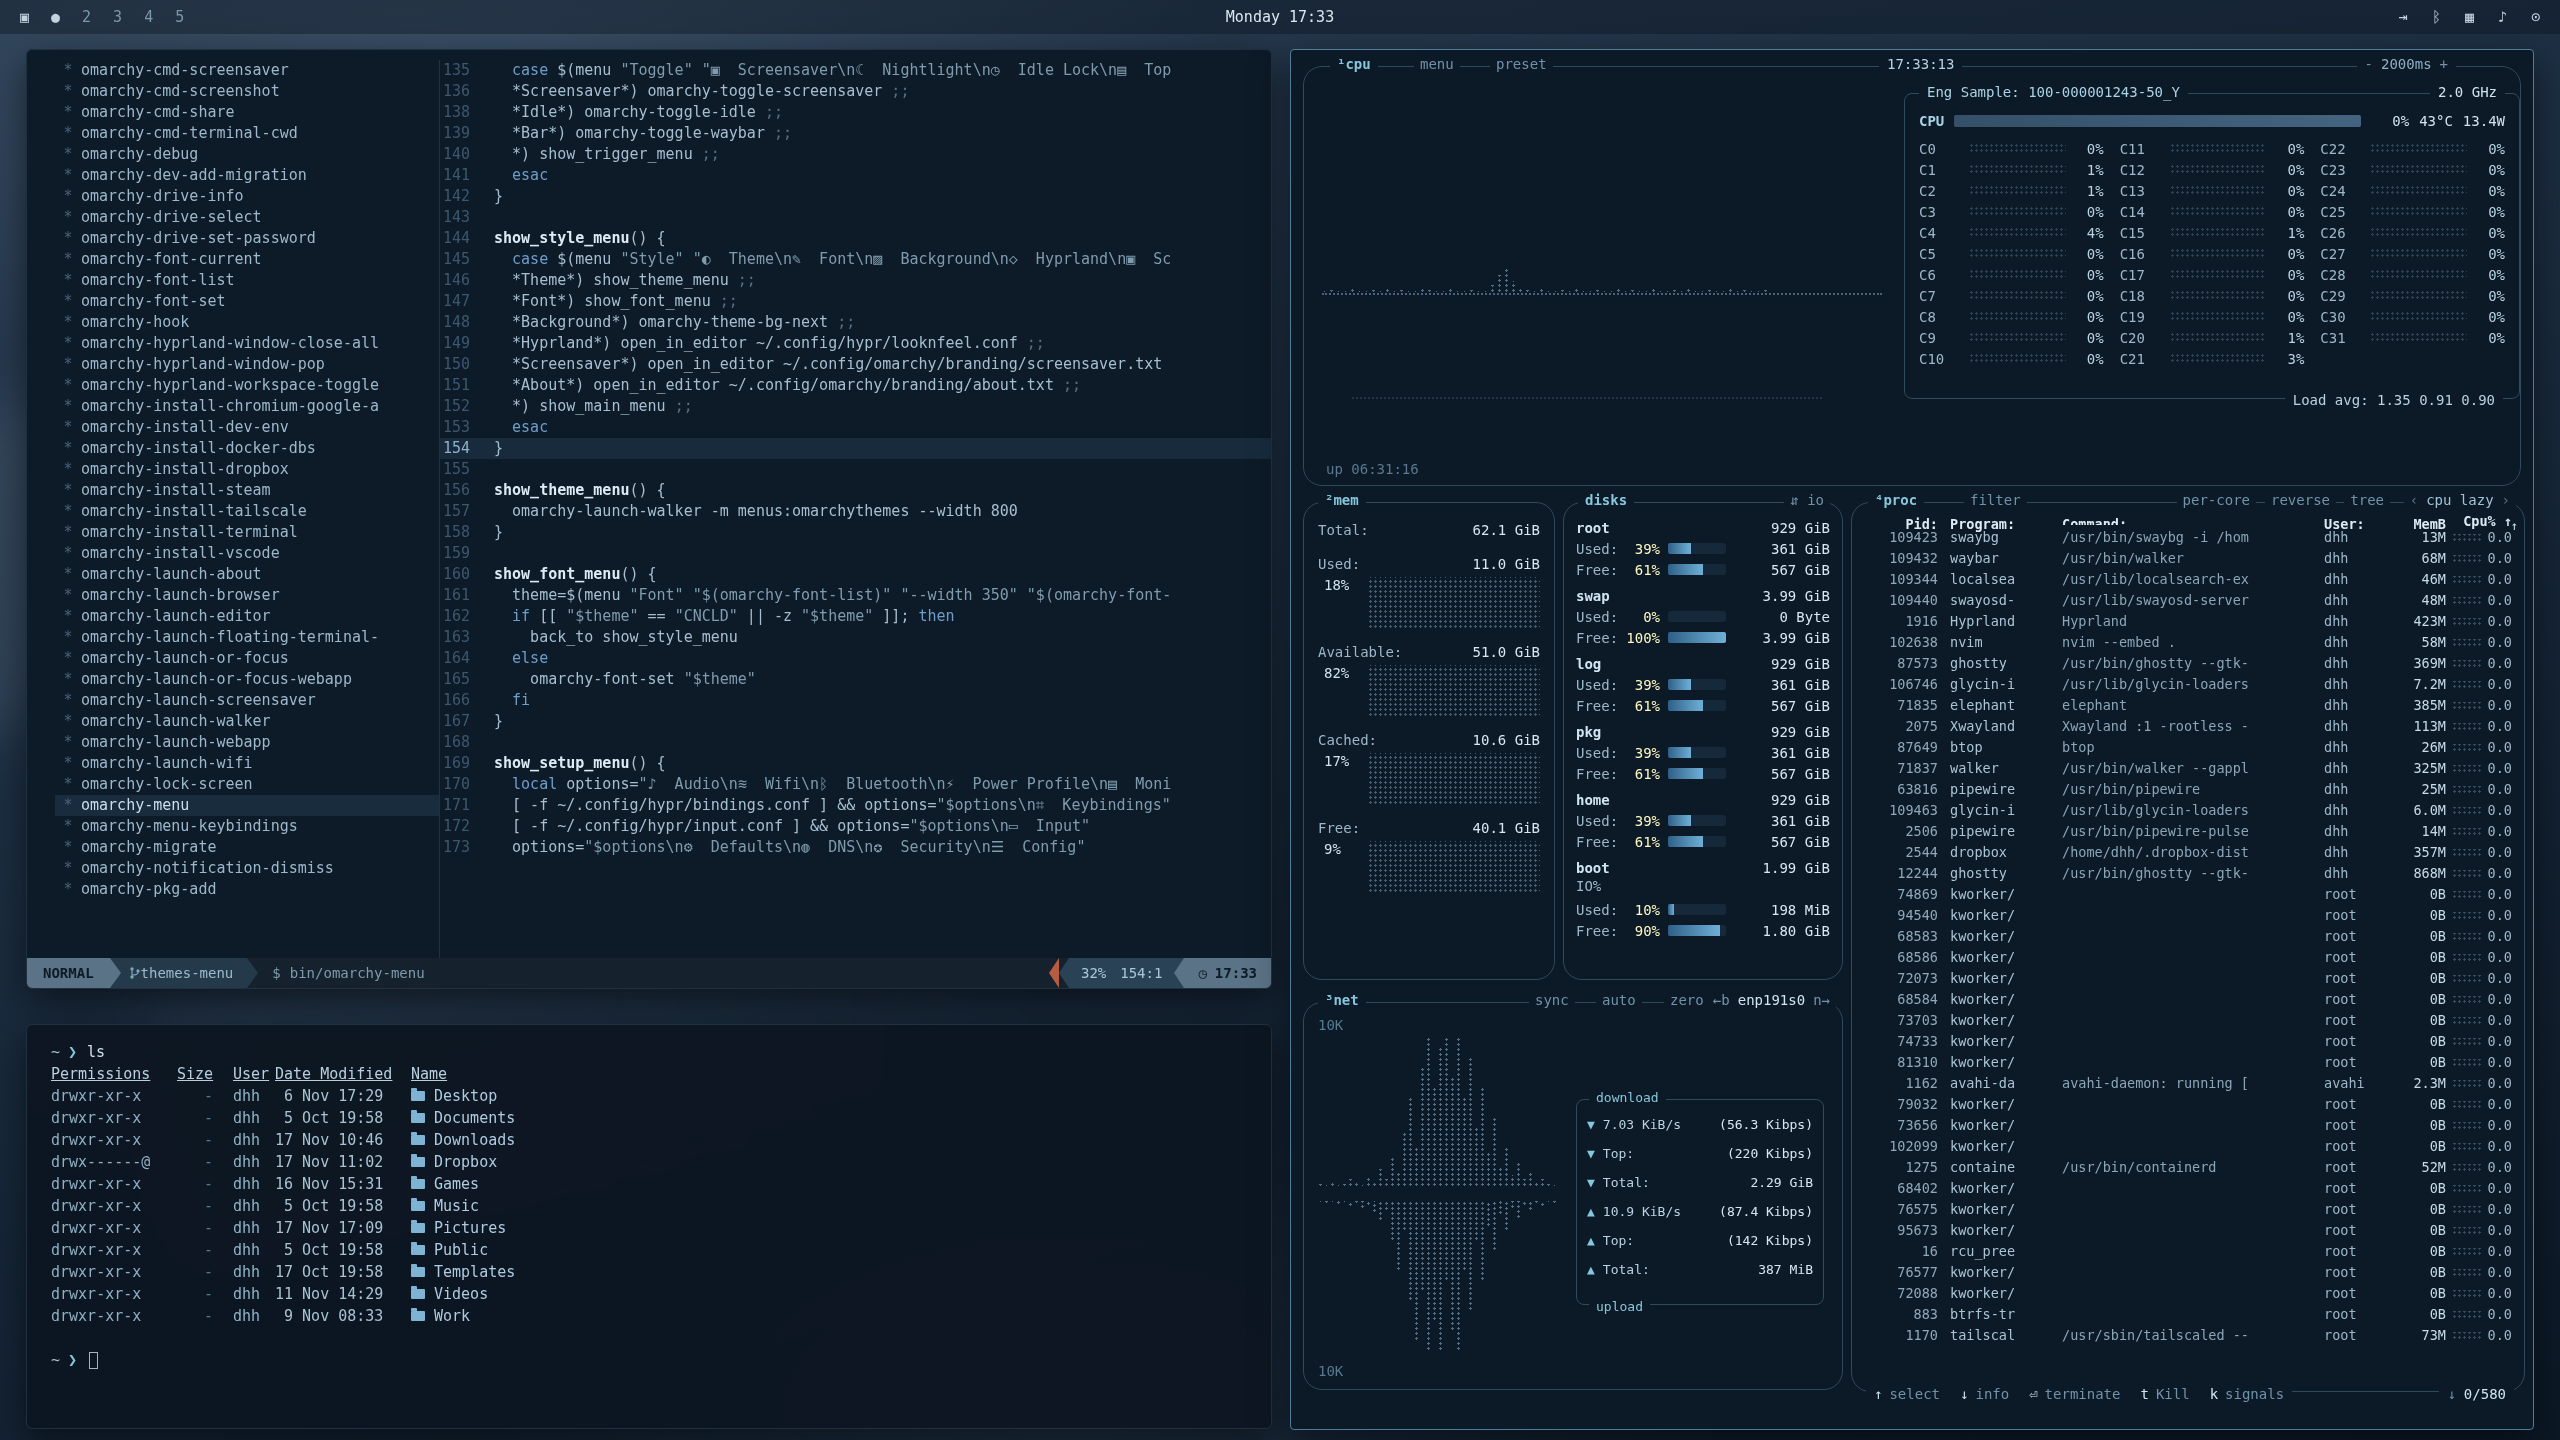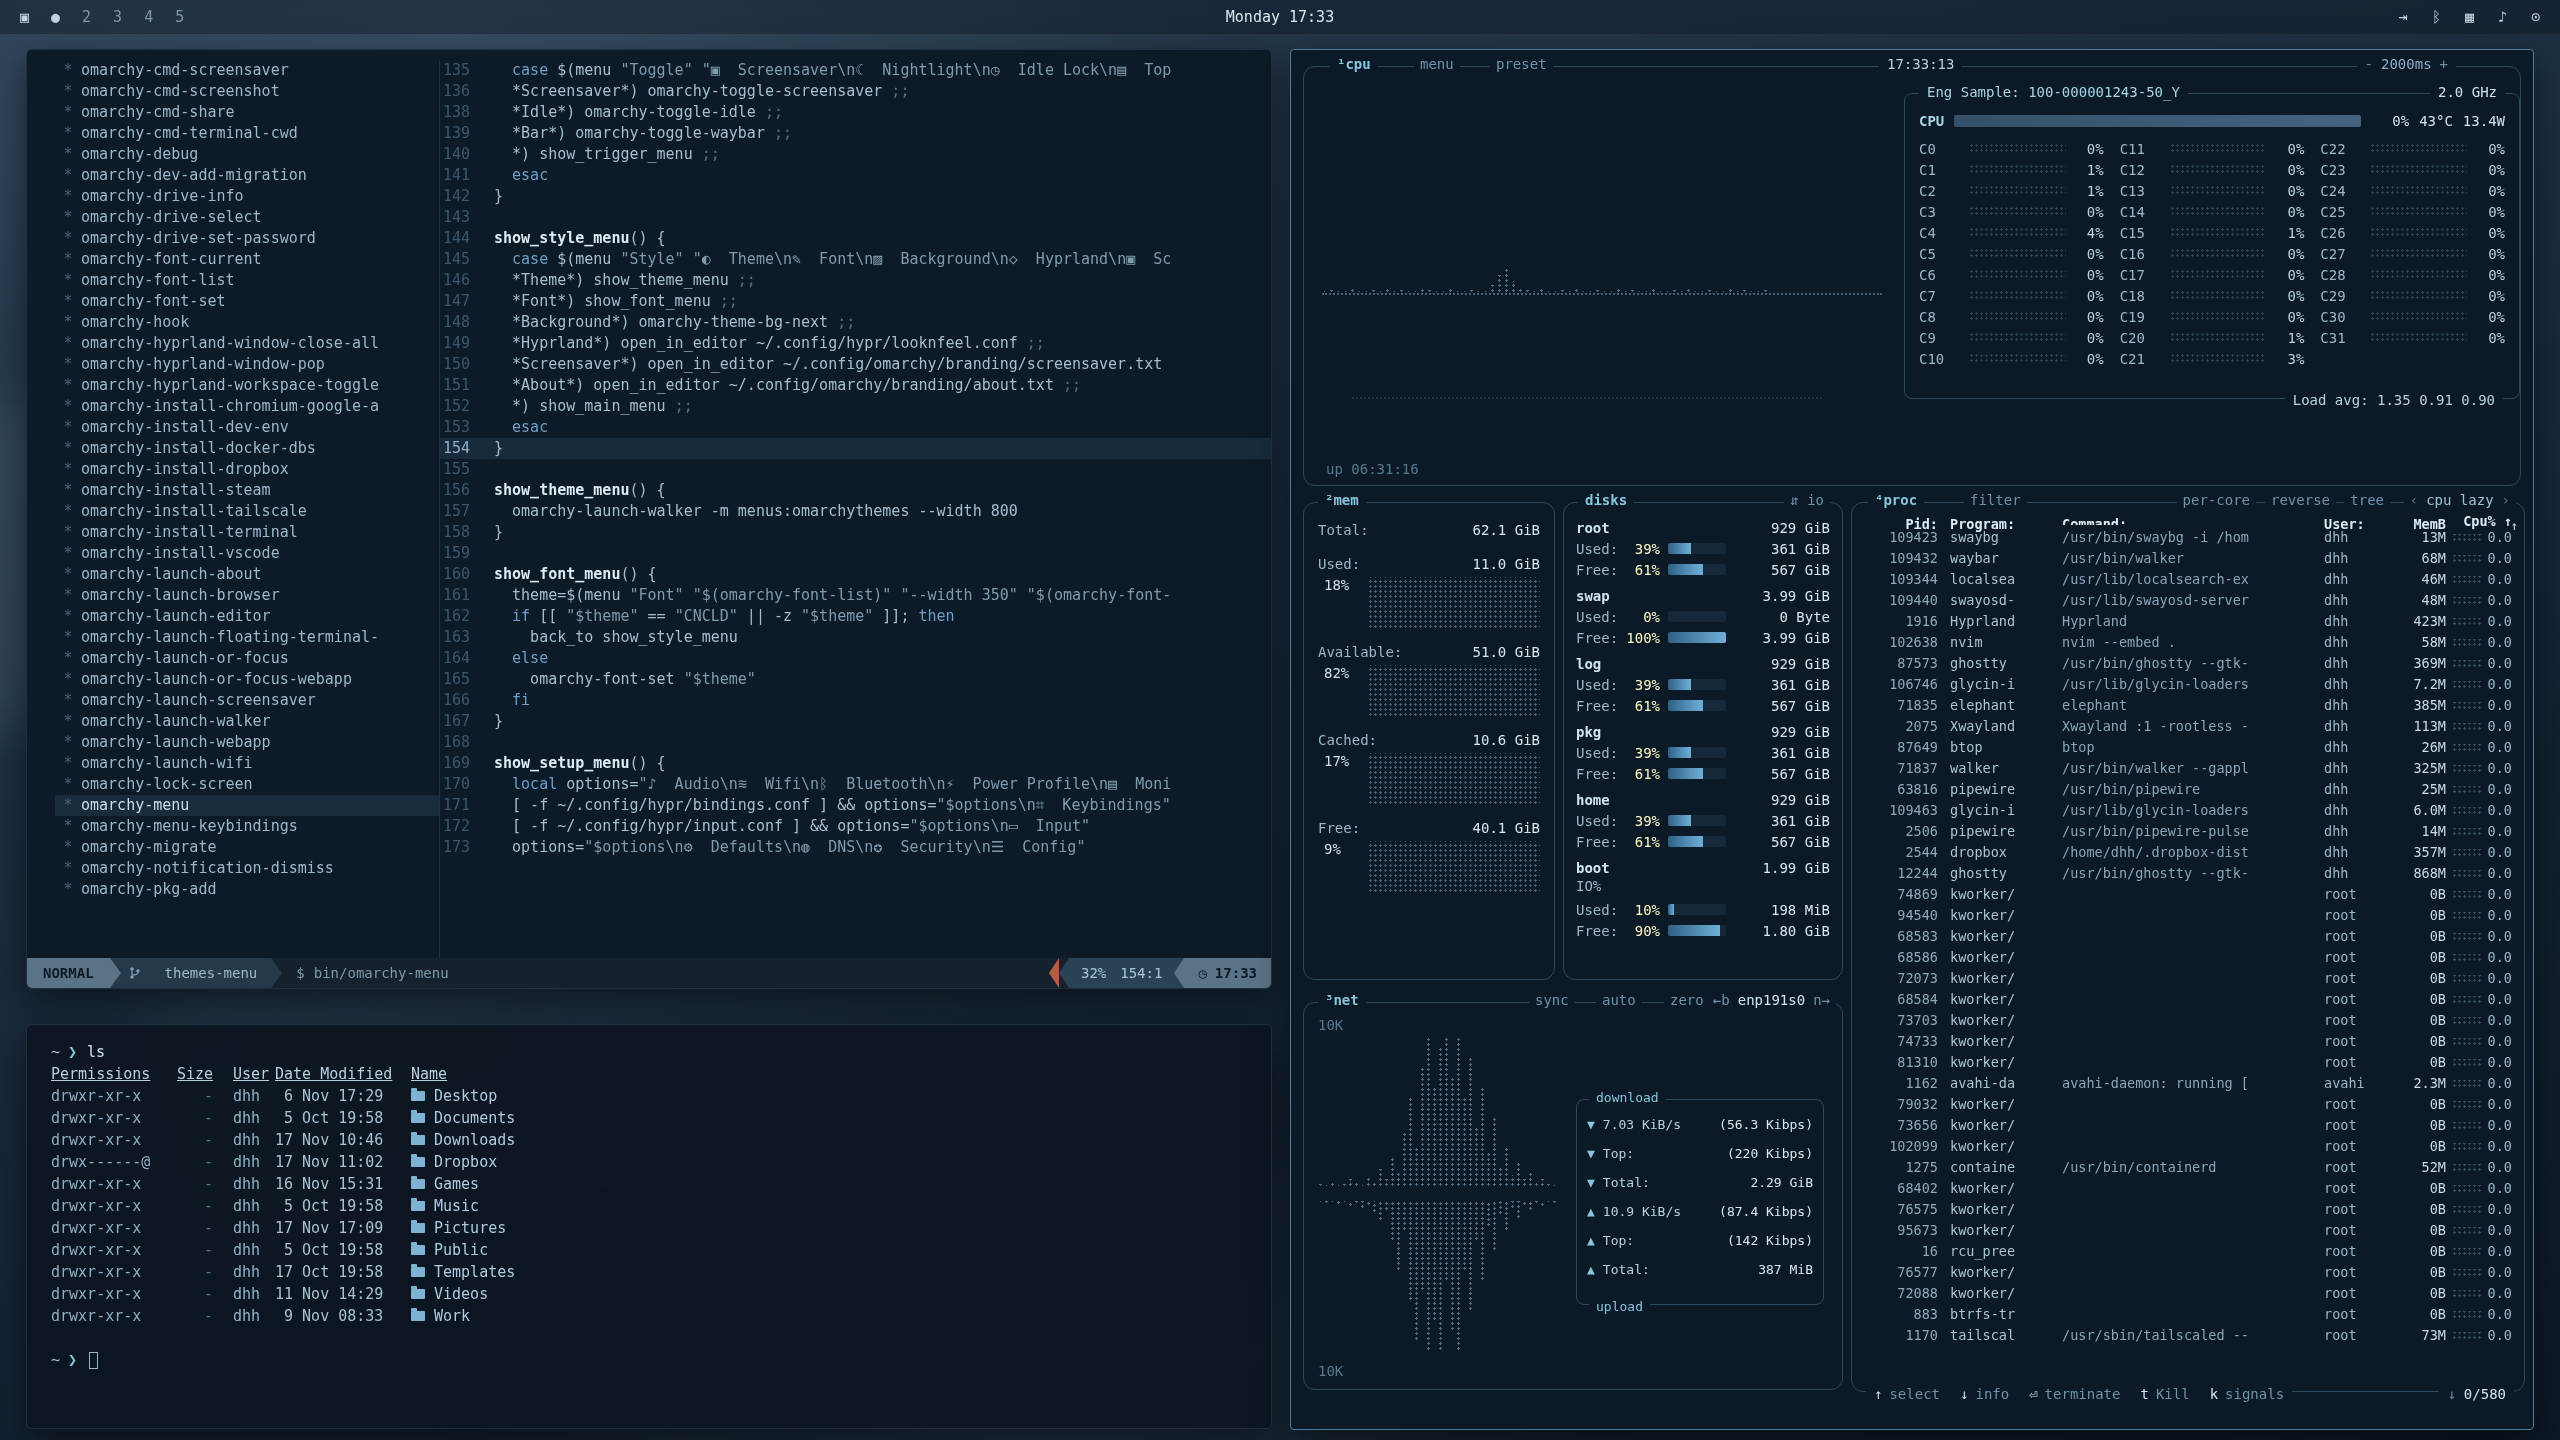--- a/index.html
+++ b/index.html
@@ -51,21 +51,21 @@
   .code-text{white-space:pre}
   .seg-p{color:#a6bfd0}.seg-k{color:#6d9fca}.seg-f{color:#dcebf5;font-weight:bold}
   .seg-s{color:#7f9cae}.seg-o{color:#577084}
 
   .statusline{height:30px;display:flex;align-items:center;background:#15222e;font-size:14px;flex:none}
   .chip-mode{background:#5b7386;color:#0d1a26;font-weight:bold;padding:0 16px;height:100%;
     display:flex;align-items:center}
   .tri{width:0;height:0;border-top:15px solid transparent;border-bottom:15px solid transparent;flex:none}
   .t-a{border-left:11px solid #5b7386;background:#243a4a}
   .chip-branch{background:#243a4a;color:#9db9cc;padding:0 14px 0 8px;height:100%;
-    display:flex;align-items:center;gap:24px}
+    display:flex;align-items:center;gap:0}
   .t-b{border-left:11px solid #243a4a}
   .sl-file{color:#7e9aac;padding-left:14px;display:flex;gap:9px}
   .sl-right{margin-left:auto;display:flex;align-items:flex-end;height:100%}
   .t-red{border-right:10px solid #b65c41}
   .t-blu{border-right:10px solid #2a4256}
   .chip-prog{background:#2a4256;color:#a9c8dc;height:100%;display:flex;align-items:center;
     padding:0 12px;gap:14px}
   .t-tim{border-right:10px solid #5b7386;background:#2a4256}
   .chip-time{background:#5b7386;color:#0d1a26;height:100%;display:flex;align-items:center;
     padding:0 14px;gap:8px;font-weight:bold}
@@ -85,21 +85,21 @@
   .ls-head span{text-decoration:underline;color:#b9cfdd}
   .folder{width:14px;height:10px;background:#7fb3d4;border-radius:1px;position:relative;
     display:inline-block;margin-right:9px;flex:none}
   .folder::before{content:"";position:absolute;top:-3px;left:0;width:6px;height:3px;
     background:#7fb3d4;border-radius:1px 1px 0 0}
   .cursor{display:inline-block;width:9px;height:17px;border:1px solid #9db7c8;margin-left:2px}
 
   
   .btop{left:1290px;top:49px;width:1244px;height:1381px;background:var(--bg);
     border:1.5px solid #4f7d99;border-radius:4px;font-size:14px;overflow:visible}
-  .bbox{position:absolute;border:1.5px solid var(--border);border-radius:12px}
+  .bbox{position:absolute;border:1.5px solid var(--border);border-radius:19px}
   .btitle{position:absolute;top:-11px;background:var(--bg);padding:0 7px;color:var(--cyan);
     font-weight:bold;white-space:nowrap}
   .bbtn{position:absolute;top:-11px;background:var(--bg);padding:0 6px;color:#6f93ab;white-space:nowrap}
   .dots, .core-leader, .mgraph, .pleader, [data-graph] i{
     background-image:radial-gradient(circle, rgba(140,180,210,.55) 1.1px, transparent 1.4px);
     background-size:5px 5px;background-position:bottom left}
   .leader-dim{background-image:radial-gradient(circle, rgba(110,150,180,.32) 1px, transparent 1.3px)}
 
   
   .b-cpu{left:12px;top:16px;right:12px;height:420px}

